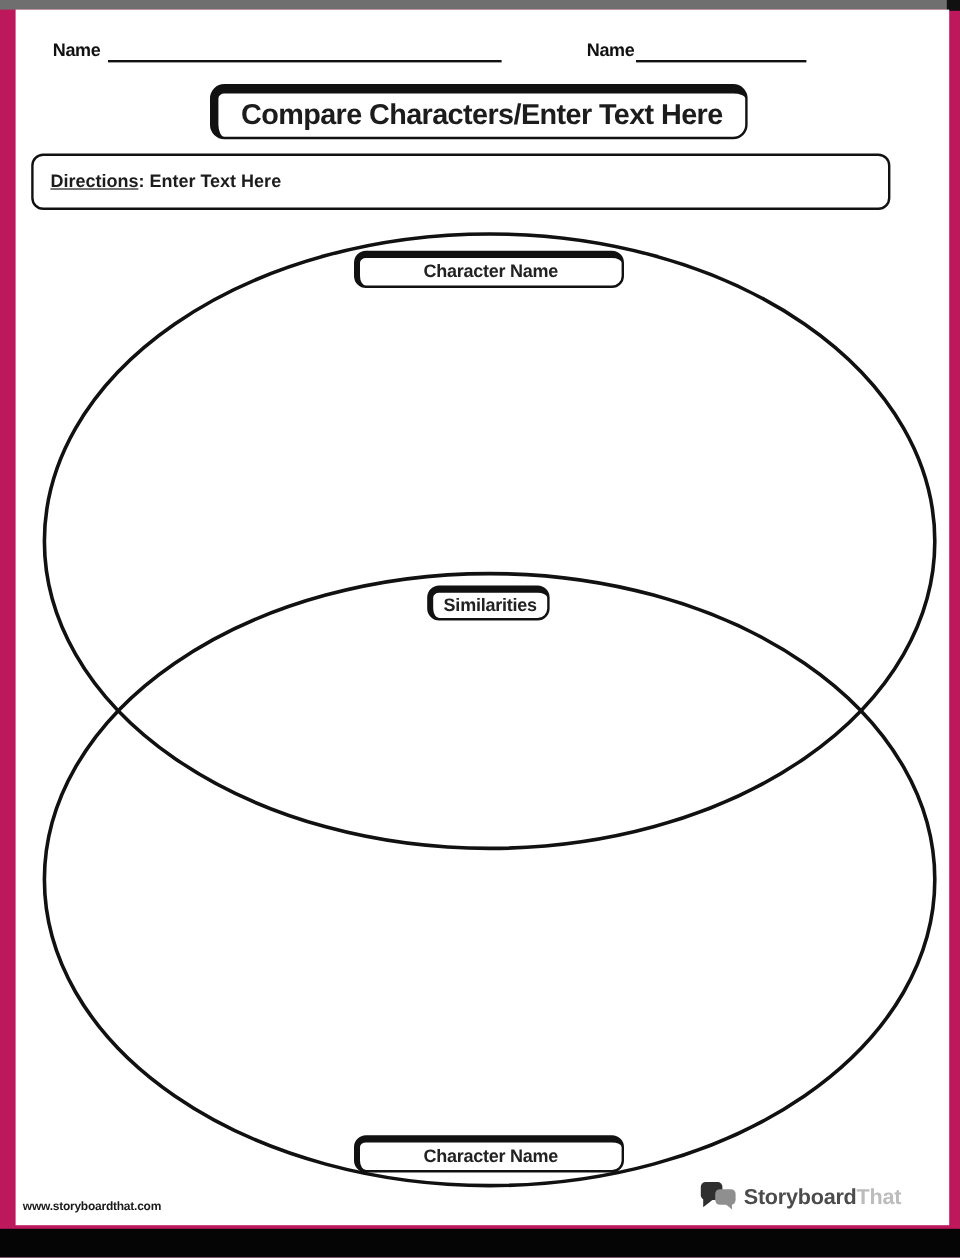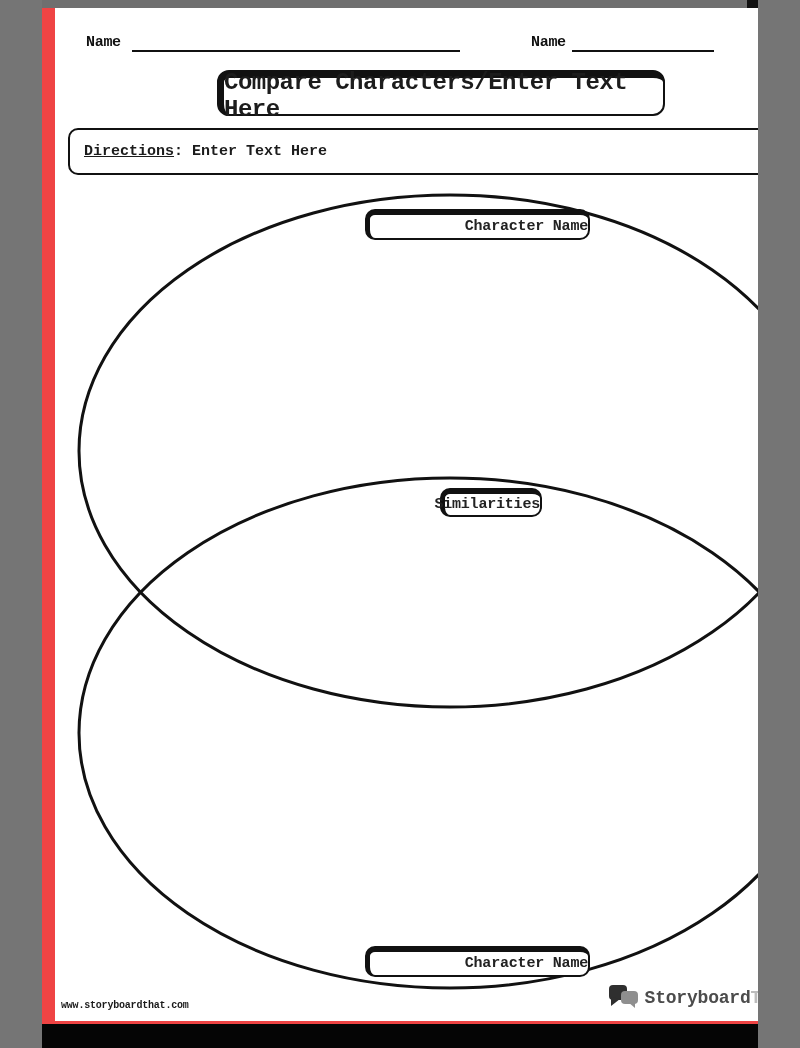--- a/index.html
+++ b/index.html
@@ -1,22 +1,22 @@
 <!DOCTYPE html>
 <html><head>
 <meta charset="utf-8">
 <style>
   * { margin: 0; padding: 0; box-sizing: border-box; }
   html, body { background: #757575; }
   .screen {
     position: relative;
-    width: 716px;
+    width: 800px;
     height: 1048px;
-    background: #ef4444;
-    font-family: Liberation Mono, monospace;
+    background: #be185d;
+    font-family: Liberation Sans, sans-serif;
     overflow: hidden;
     margin: 0 auto;
   }
   .top-bar {
     position: absolute; left: 0; top: 0; width: 800px; height: 8px;
     background: #6f6f6f;
   }
   .corner-block {
     position: absolute; right: 0; top: 0; width: 11px; height: 9px;
     background: #111;
@@ -74,27 +74,26 @@
 
   
   .venn-svg { position: absolute; left: 0; top: 0; }
   .label-box {
     position: absolute;
     background: #fff;
     border: 2px solid #111;
     border-top-width: 6px;
     border-left-width: 5px;
     border-radius: 10px;
-    display: flex; align-items: center; justify-content: flex-end;
+    display: flex; align-items: center; justify-content: center;
     font-size: 15px; font-weight: bold; color: #222;
     letter-spacing: -0.2px;
-    margin-left: 28px;
   }
   .char-top { left: 282px; top: 201px; width: 225px; height: 31px; }
-  .similarities { left: 357px; top: 480px; width: 102px; height: 29px; }
+  .similarities { left: 343px; top: 480px; width: 102px; height: 29px; }
   .char-bottom { left: 282px; top: 938px; width: 225px; height: 31px; }
 
   
   .site-url {
     position: absolute; left: 6px; top: 992px;
     font-size: 10px; font-weight: bold; color: #1a1a1a;
     letter-spacing: -0.2px;
   }
   .brand {
     position: absolute; right: 40px; top: 976px;

